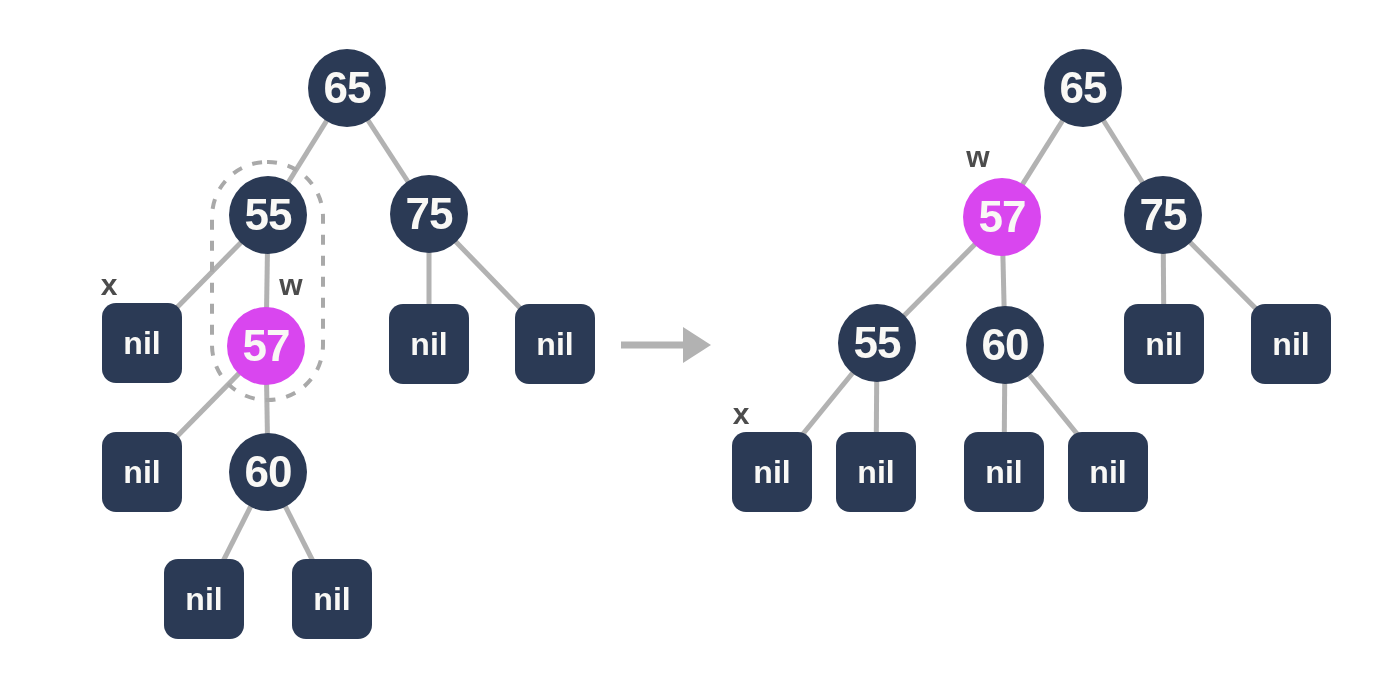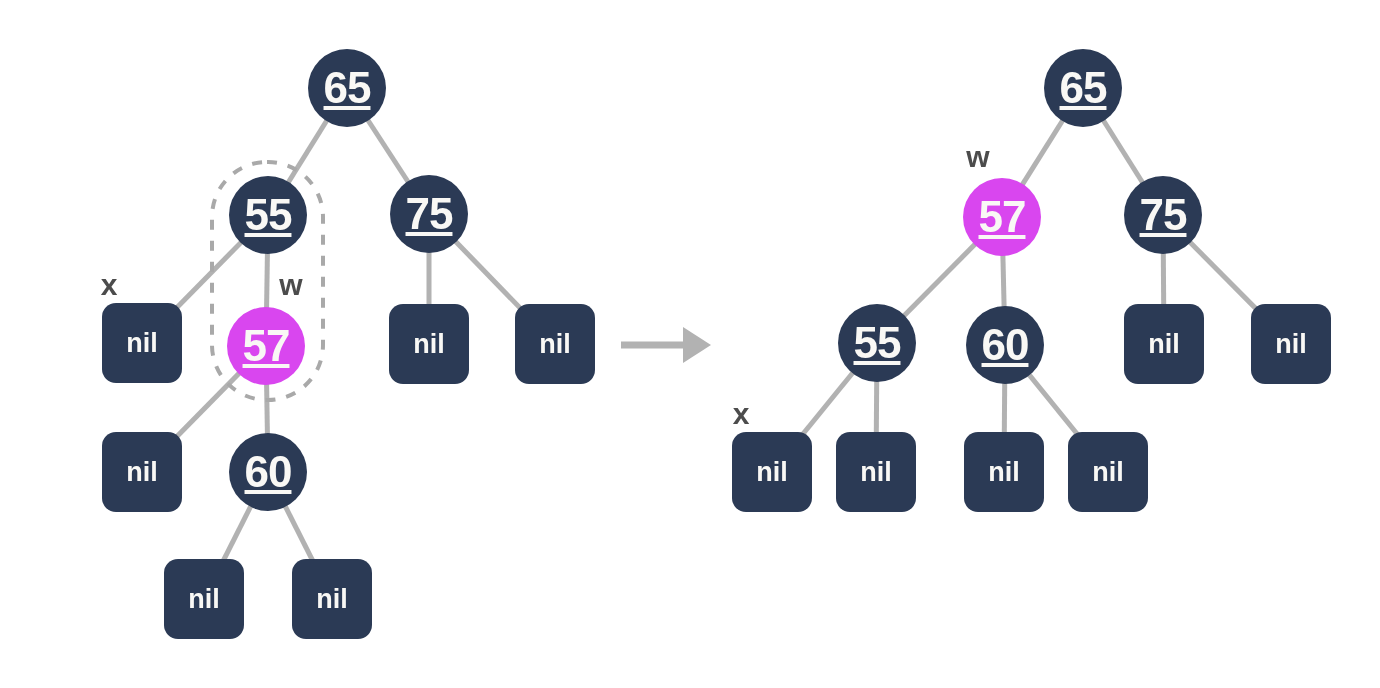--- a/index.html
+++ b/index.html
@@ -31,31 +31,30 @@
     font-weight: 700;
     box-sizing: border-box;
   }
   .circle {
     width: 78px;
     height: 78px;
     border-radius: 50%;
     background: #2B3A55;
     font-size: 44px;
     letter-spacing: -1px;
-    text-decoration: underline;
   }
   .circle.red {
     background: #d946ef;
   }
   .square {
     width: 80px;
     height: 80px;
     border-radius: 14px;
     background: #2B3A55;
-    font-size: 27px;
+    font-size: 32px;
   }
   .ptr-label {
     position: absolute;
     transform: translate(-50%, -50%);
     color: #4C4C4C;
     font-size: 30px;
     font-weight: 700;
     line-height: 1;
   }
 </style>

